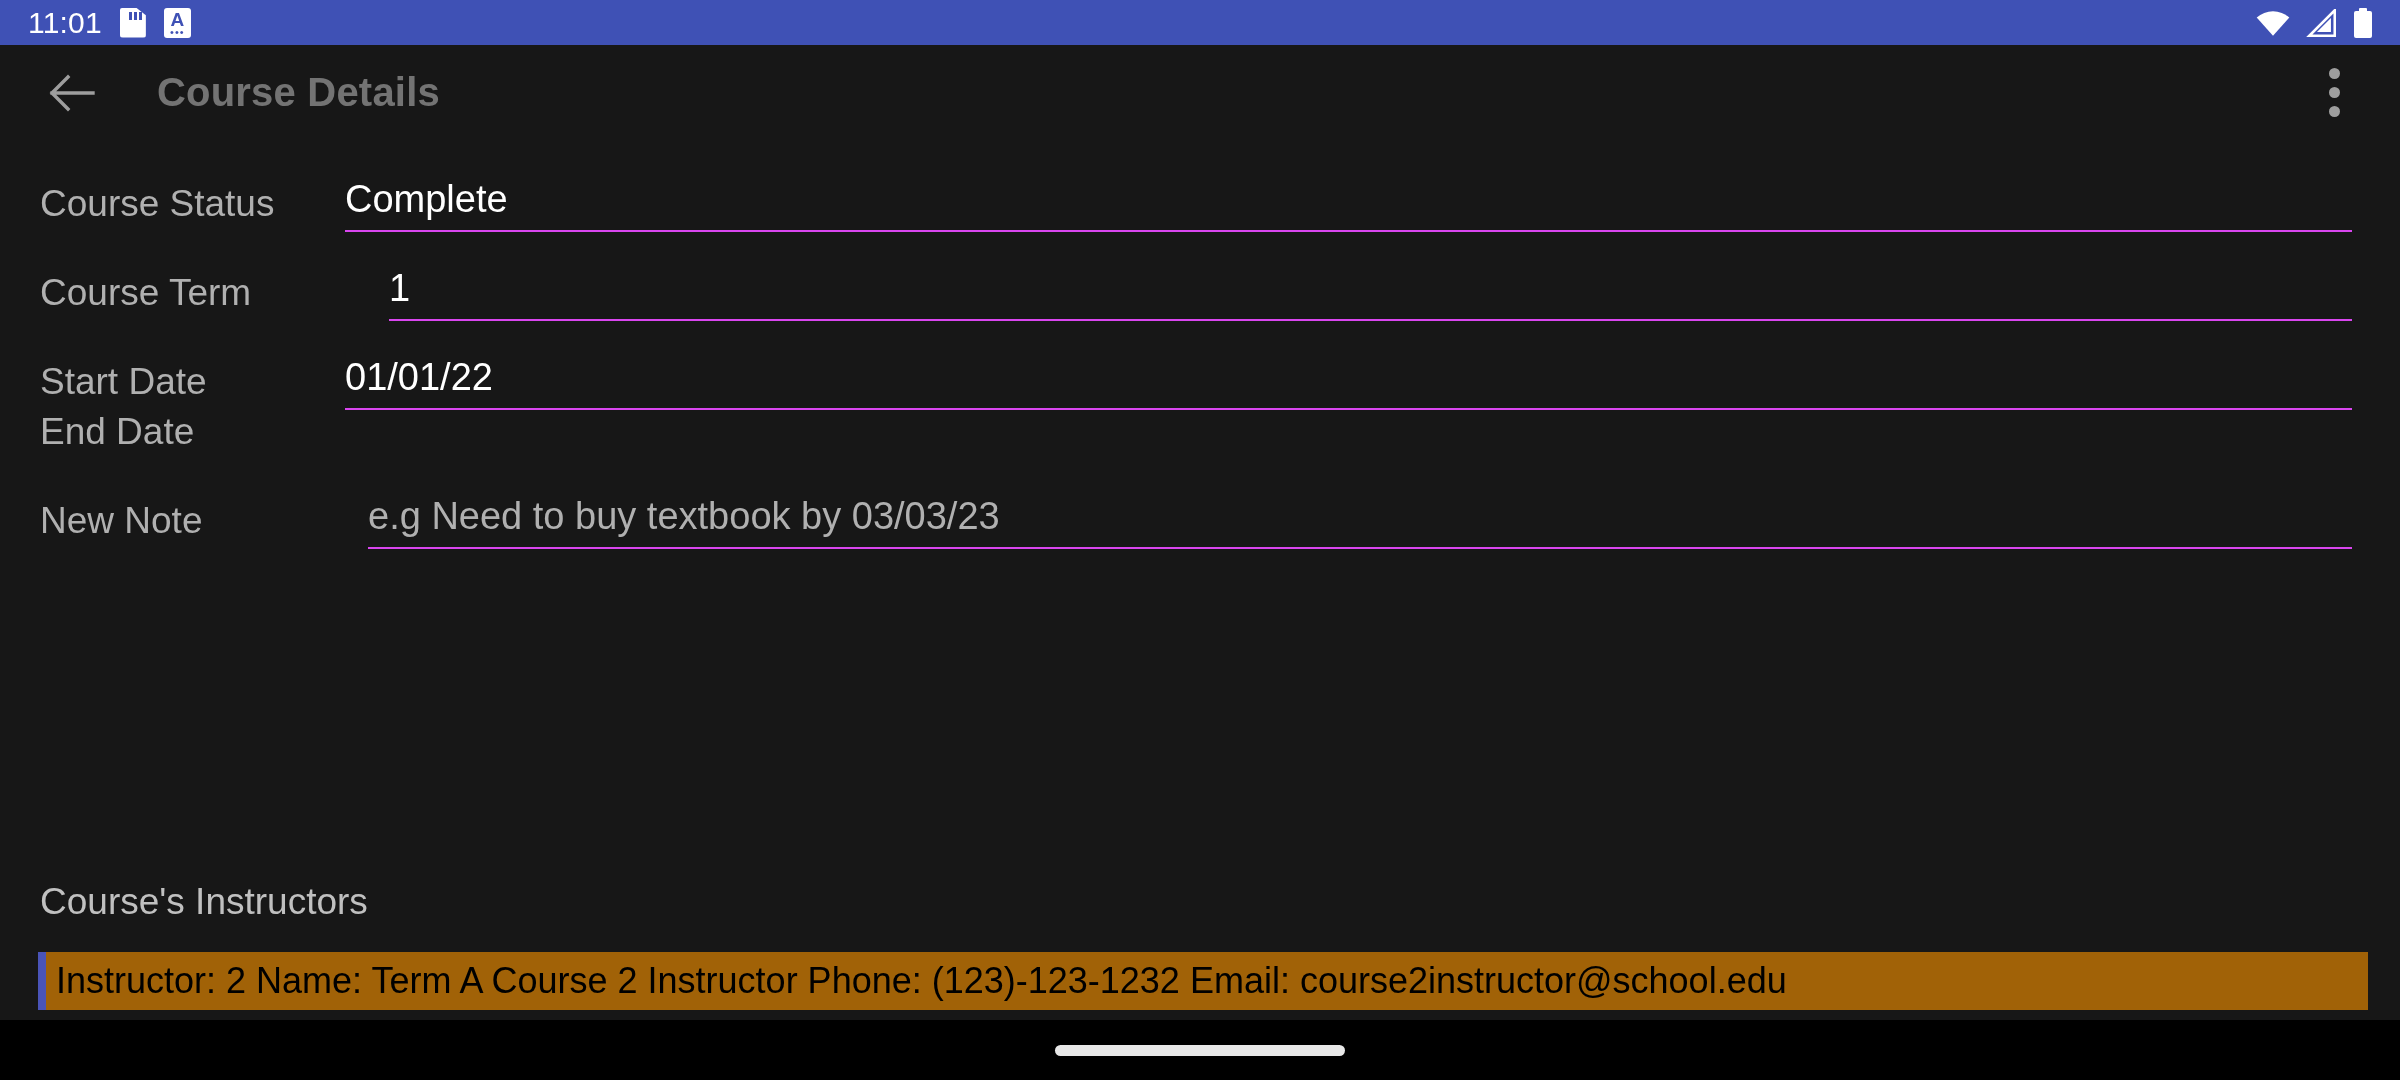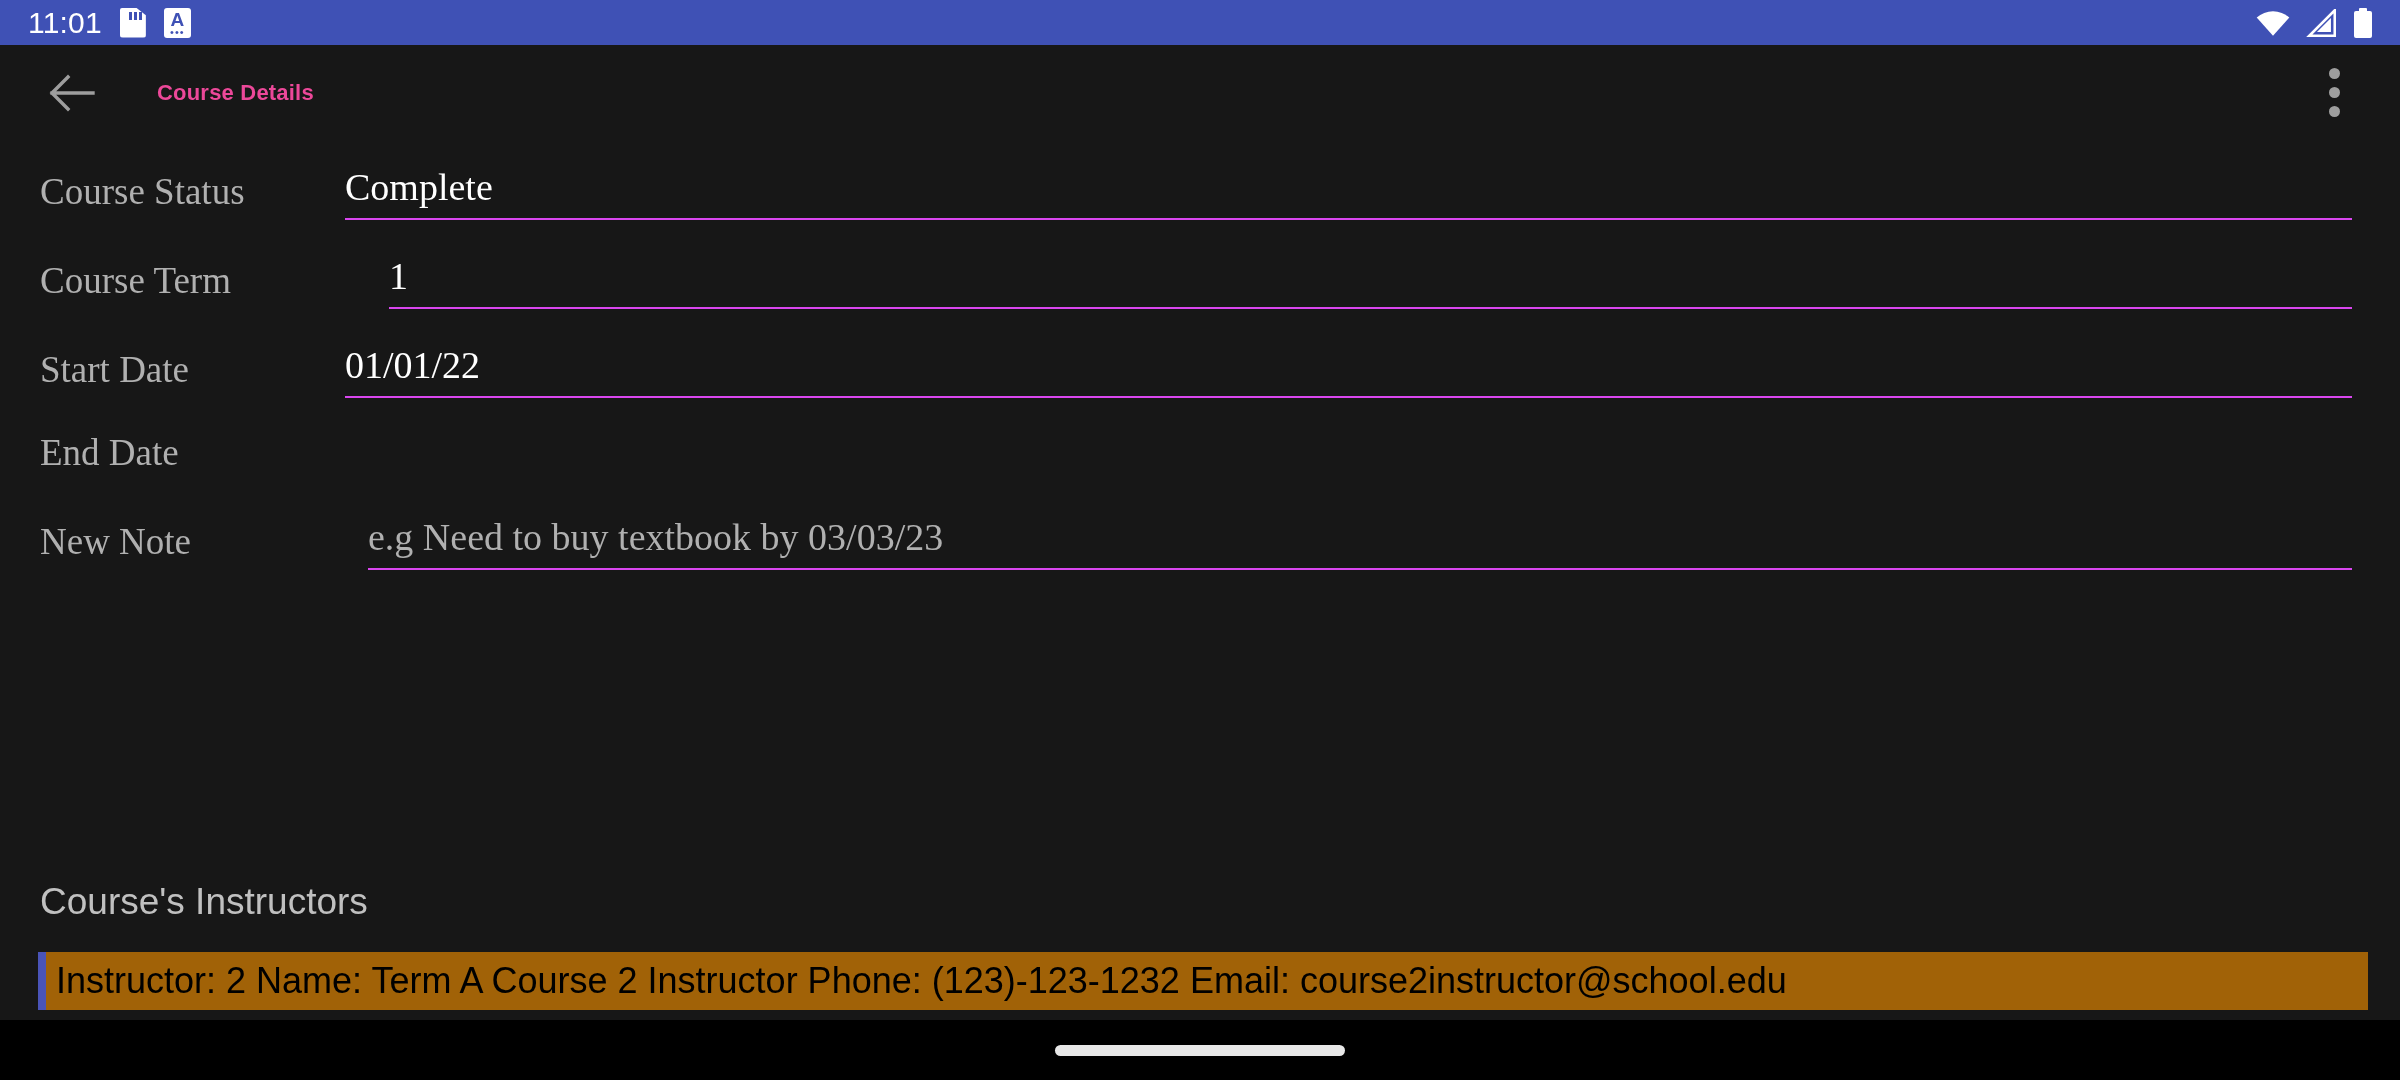--- a/index.html
+++ b/index.html
@@ -59,32 +59,32 @@
     position:absolute; top:45px; left:0;
     width:2400px; height:95px;
     background:#171717;
     display:flex; align-items:center;
   }
   #back-button {
     width:72px; height:72px; margin-left:36px;
     display:flex; align-items:center; justify-content:center;
   }
   #toolbar-title {
-    color:#ec4899; font-size:22px; font-weight:bold;
+    color:#737373; font-size:40px; font-weight:bold;
     margin-left:49px; letter-spacing:0.2px;
   }
   #overflow-button {
     margin-left:auto; margin-right:36px;
     width:60px; height:72px;
     display:flex; flex-direction:column; align-items:center; justify-content:center; gap:8px;
   }
   #overflow-button i { width:11px; height:11px; border-radius:50%; background:#9e9e9e; display:block; }
 
   
-  #form { position:absolute; top:140px; left:0; width:2400px;font-family:Liberation Serif, serif; }
+  #form { position:absolute; top:152px; left:0; width:2400px; }
   .field-row {
     position:relative; height:auto;
     display:flex; align-items:flex-end;
     padding-left:40px; padding-right:48px;
   }
   .field-label {
     color:#b0b0b0; font-size:37px; line-height:44px;
     white-space:nowrap; padding-bottom:6px;
   }
   .field-input-wrap {
@@ -181,21 +181,21 @@
         <div class="field-input-wrap">
           <div class="field-value">1</div>
         </div>
       </div>
       <div class="field-row" style="margin-top: 33px;">
         <div class="field-label" style="width: 305px;">Start Date</div>
         <div class="field-input-wrap">
           <div class="field-value">01/01/22</div>
         </div>
       </div>
-      <div class="field-row" style="margin-top: 33px;">
+      <div class="field-row" style="">
         <div class="field-label" style="width: 305px;">End Date</div>
       </div>
       <div class="field-row" style="margin-top: 33px; gap: 23px;">
         <div class="field-label" style="width: 305px;">New Note</div>
         <div class="field-input-wrap">
           <div class="field-value placeholder">e.g Need to buy textbook by 03/03/23</div>
         </div>
       </div>
     </div>
 

